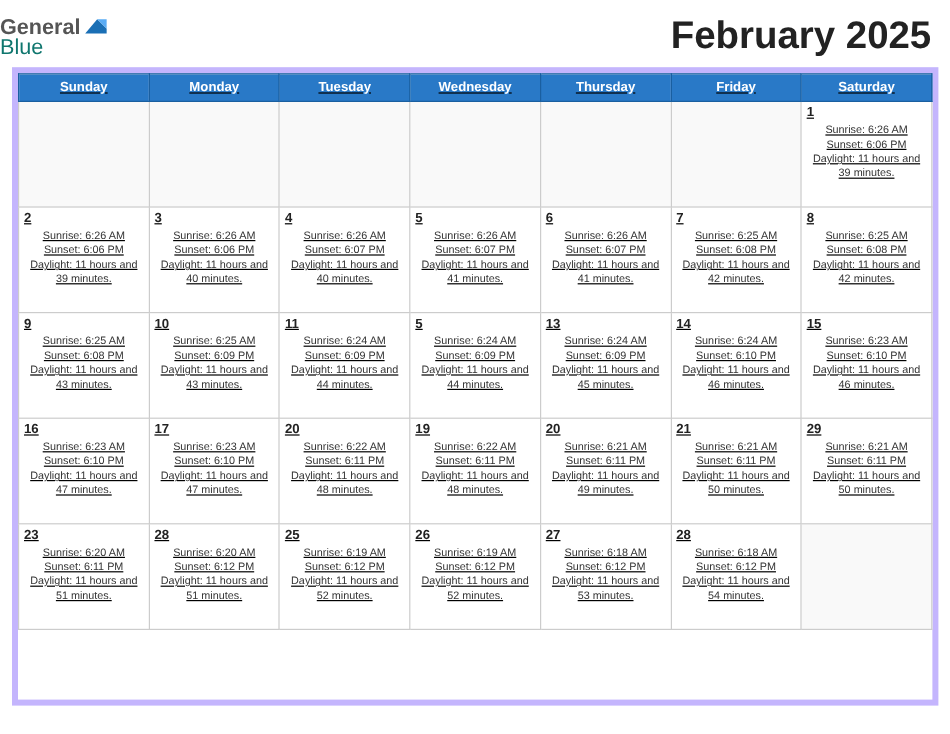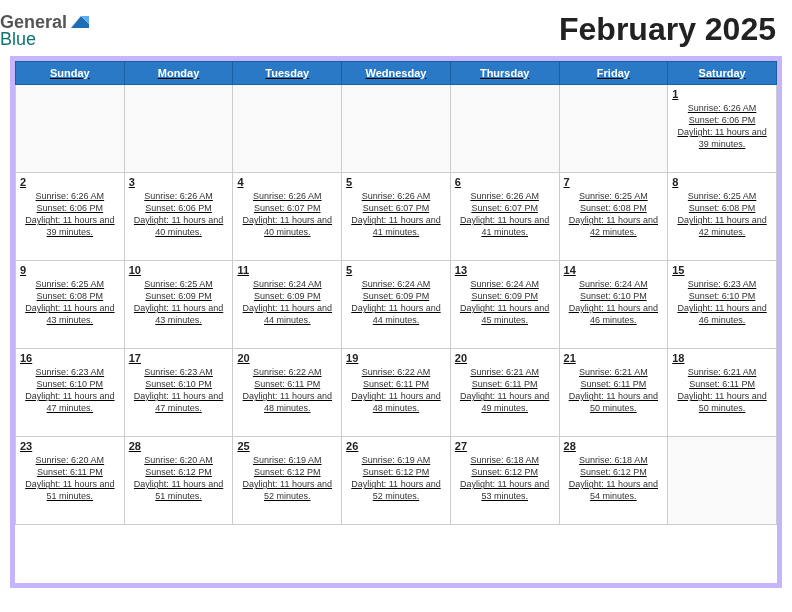--- a/index.html
+++ b/index.html
@@ -260,21 +260,21 @@
 Sunset: 6:11 PM
 Daylight: 11 hours and 49 minutes.</div>
             </td>
             <td class="cal-cell">
               <span class="day-num">21</span>
               <div class="cell-text" style="white-space: pre-line;">Sunrise: 6:21 AM
 Sunset: 6:11 PM
 Daylight: 11 hours and 50 minutes.</div>
             </td>
             <td class="cal-cell">
-              <span class="day-num">18</span>
+              <span class="day-num">29</span>
               <div class="cell-text" style="white-space: pre-line;">Sunrise: 6:21 AM
 Sunset: 6:11 PM
 Daylight: 11 hours and 50 minutes.</div>
             </td>
           </tr>
           <tr>
             <td class="cal-cell">
               <span class="day-num">23</span>
               <div class="cell-text" style="white-space: pre-line;">Sunrise: 6:20 AM
 Sunset: 6:11 PM

